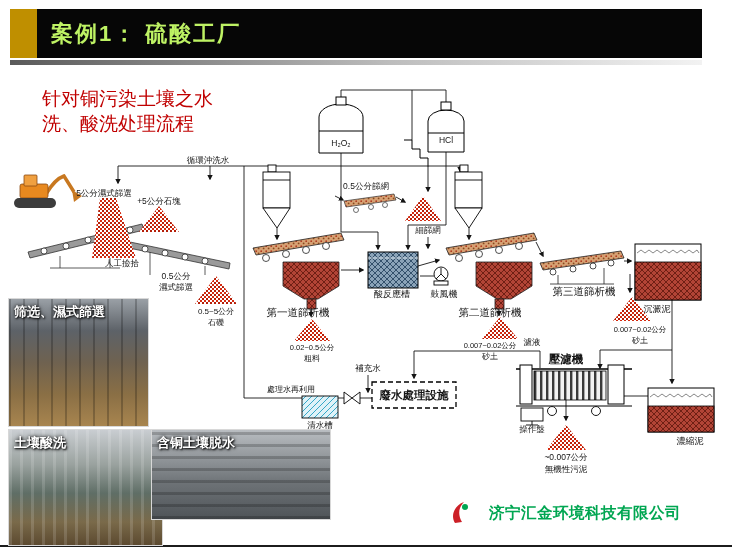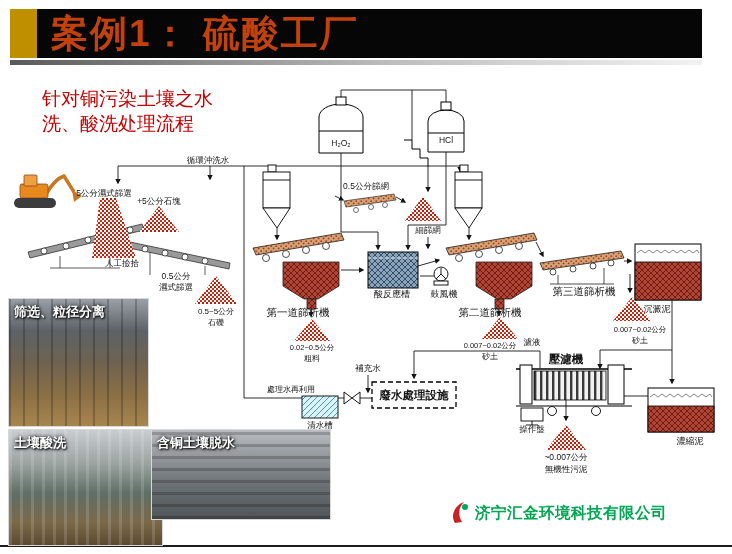--- a/index.html
+++ b/index.html
@@ -2,22 +2,22 @@
 <html><head>
 <meta charset="utf-8">
 <style>
   *{margin:0;padding:0;box-sizing:border-box}
   html,body{width:732px;height:554px;background:#fff;overflow:hidden;
     font-family:"Liberation Sans","DejaVu Sans",sans-serif}
   .slide{position:absolute;left:0;top:0;width:732px;height:554px;background:#fff}
 
   .accent{position:absolute;left:10px;top:9px;width:27px;height:49px;background:#bf8f00}
   .titlebar{position:absolute;left:37px;top:9px;width:665px;height:49px;background:#060606;
-    color:#c2410c;display:flex;align-items:center;padding-left:14px;
-    font-size:37px;font-weight:bold;letter-spacing:2px}
+    color:#bef264;display:flex;align-items:center;padding-left:14px;
+    font-size:22px;font-weight:bold;letter-spacing:2px}
   .underline{position:absolute;left:10px;top:60px;width:692px;height:5px;
     background:linear-gradient(90deg,#5a5a5a,#bdbdbd 55%,#f2f2f2)}
   .bottomline{position:absolute;left:0;top:545px;width:732px;height:2px;background:#1c1c1c}
 
   .intro{position:absolute;left:42px;top:86px;color:#c00000;font-weight:normal;
     font-size:19px;line-height:25px;z-index:3}
 
   svg.diagram{position:absolute;left:0;top:0;width:732px;height:554px;z-index:1}
   svg text{font-family:"Liberation Sans","DejaVu Sans",sans-serif;fill:#141414;text-anchor:middle}
   .t75{font-size:7.5px}.t8{font-size:8px}.t85{font-size:8.5px}.t9{font-size:9px}
@@ -29,21 +29,21 @@
   .photo1{left:8px;top:298px;width:141px;height:129px;
     background-image:repeating-linear-gradient(90deg,rgba(0,0,0,.22) 0 2px,transparent 2px 14px),
     linear-gradient(180deg,#9aa0a6 0%,#5d6268 25%,#6f6250 50%,#8a6f45 75%,#a8854f 100%)}
   .photo2{left:8px;top:429px;width:155px;height:117px;
     background-image:repeating-linear-gradient(90deg,rgba(255,255,255,.14) 0 3px,transparent 3px 11px),
     linear-gradient(180deg,#c9cdd1 0%,#9aa29f 30%,#5f6e66 55%,#7a6a4a 80%,#5c4a30 100%)}
   .photo3{left:151px;top:429px;width:180px;height:91px;
     background-image:repeating-linear-gradient(0deg,rgba(0,0,0,.20) 0 3px,transparent 3px 12px),
     linear-gradient(180deg,#b9bdc1 0%,#8d9296 35%,#6d7276 60%,#4f5458 100%)}
 
-  .footer{position:absolute;left:448px;top:500px;display:flex;align-items:center;gap:5px;z-index:3}
+  .footer{position:absolute;left:448px;top:500px;display:flex;align-items:center;gap:19px;z-index:3}
   .company{color:#00a651;font-size:15.5px;font-weight:bold;letter-spacing:.5px;white-space:nowrap}
 </style>
 </head>
 <body>
 
 <div class="slide">
 
   <div class="accent"></div>
   <div class="titlebar">
     <span>案例1： 硫酸工厂</span>
@@ -297,21 +297,21 @@
       <text class="t85" x="532" y="432">操作盤</text>
       <text class="t9" x="690" y="444">濃縮泥</text>
       <text class="t85" x="566" y="460">~0.007公分</text>
       <text class="t85" x="566" y="472">無機性污泥</text>
       <text class="t85" x="341" y="146">H₂O₂</text>
       <text class="t85" x="446" y="143">HCl</text>
     </g>
   </svg>
 
   <div class="photo photo1">
-    <span class="plabel">筛选、粒径分离</span>
+    <span class="plabel">筛选、濕式篩選</span>
   </div>
   <div class="photo photo2">
     <span class="plabel">土壤酸洗</span>
   </div>
   <div class="photo photo3">
     <span class="plabel">含铜土壤脱水</span>
   </div>
 
   <div class="footer">
     <svg width="22" height="26" viewBox="0 0 22 26">

